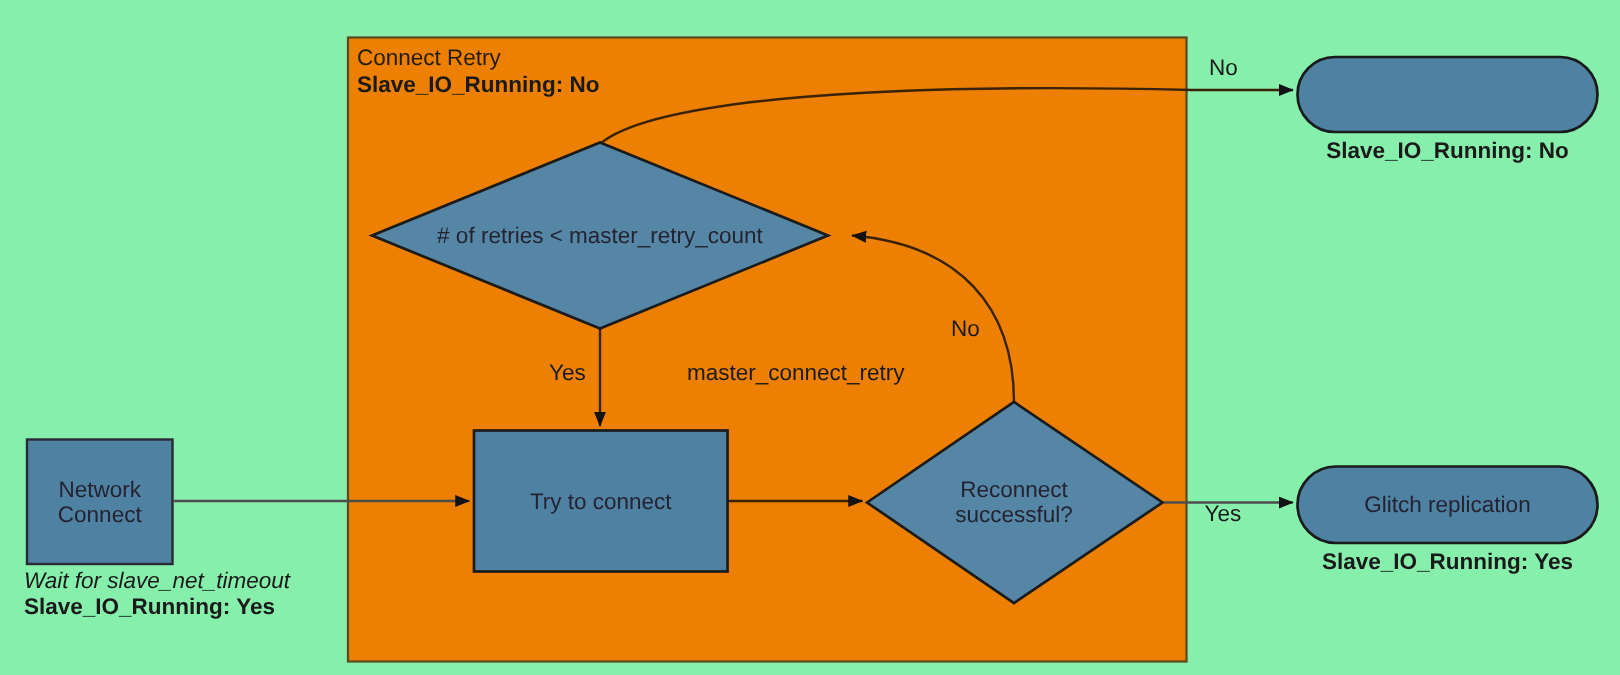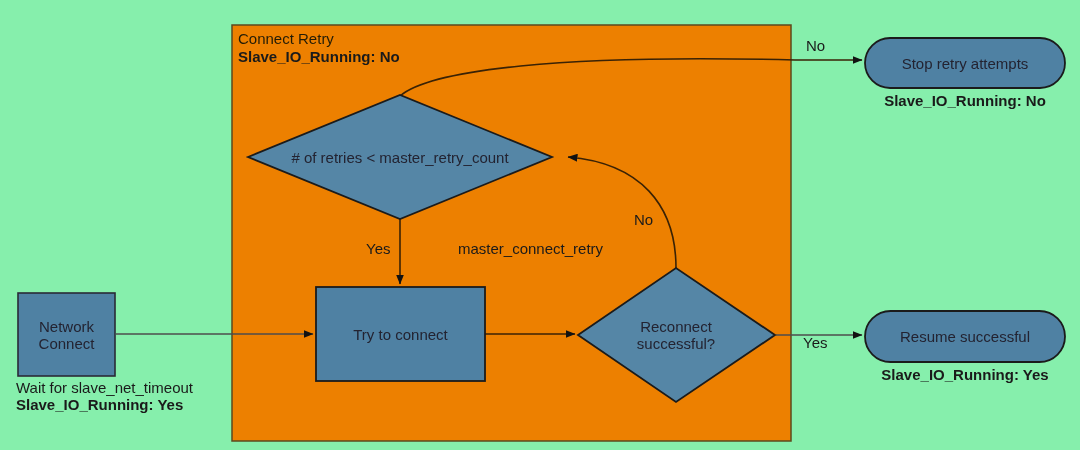--- a/index.html
+++ b/index.html
@@ -101,45 +101,42 @@
 
   <div class="txt group-title" style="left:238px; top:30px;">Connect Retry</div>
   <div class="txt group-sub" style="left:238px; top:48px;">Slave_IO_Running: No</div>
 
   <div class="center-wrap" style="left:18px; top:293px; width:97px; height:83px;">
     <div class="node-label">
       <div>Network</div>
       <div>Connect</div>
     </div>
   </div>
-  <div class="txt caption" style="left:16px; top:379px; width:200px; text-align:left;">Wait for slave_net_timeout</div>
+  <div class="txt caption" style="left:16px; top:379px; width:200px; text-align:left;font-style:italic;">Wait for slave_net_timeout</div>
   <div class="txt caption" style="left:16px; top:396px; width:200px; text-align:left; font-weight:bold;">Slave_IO_Running: Yes</div>
 
   <div class="center-wrap" style="left:248px; top:136px; width:304px; height:42px;">
     <div class="node-label"># of retries &lt; master_retry_count</div>
   </div>
 
   <div class="center-wrap" style="left:316px; top:287px; width:169px; height:94px;">
     <div class="node-label">Try to connect</div>
   </div>
 
   <div class="center-wrap" style="left:588px; top:305px; width:176px; height:60px;justify-content:center;">
     <div class="node-label">
       <div>Reconnect</div>
       <div>successful?</div>
     </div>
   </div>
 
-  <div class="center-wrap" style="left:865px; top:38px; width:200px; height:50px;">
-    <div class="node-label">Stop retry attempts</div>
-  </div>
   <div class="txt caption" style="left:865px; top:92px; width:200px; font-weight:bold;">Slave_IO_Running: No</div>
 
   <div class="center-wrap" style="left:865px; top:311px; width:200px; height:51px;">
-    <div class="node-label">Resume successful</div>
+    <div class="node-label">Glitch replication</div>
   </div>
   <div class="txt caption" style="left:865px; top:366px; width:200px; font-weight:bold;">Slave_IO_Running: Yes</div>
 
   <div class="txt edge-label" style="left:806px; top:37px;">No</div>
 
   <div class="txt edge-label" style="left:366px; top:240px;">Yes</div>
 
   <div class="txt edge-label" style="left:414px; top:240px;margin-left:44px;">master_connect_retry</div>
 
   <div class="txt edge-label" style="left:634px; top:211px;">No</div>

